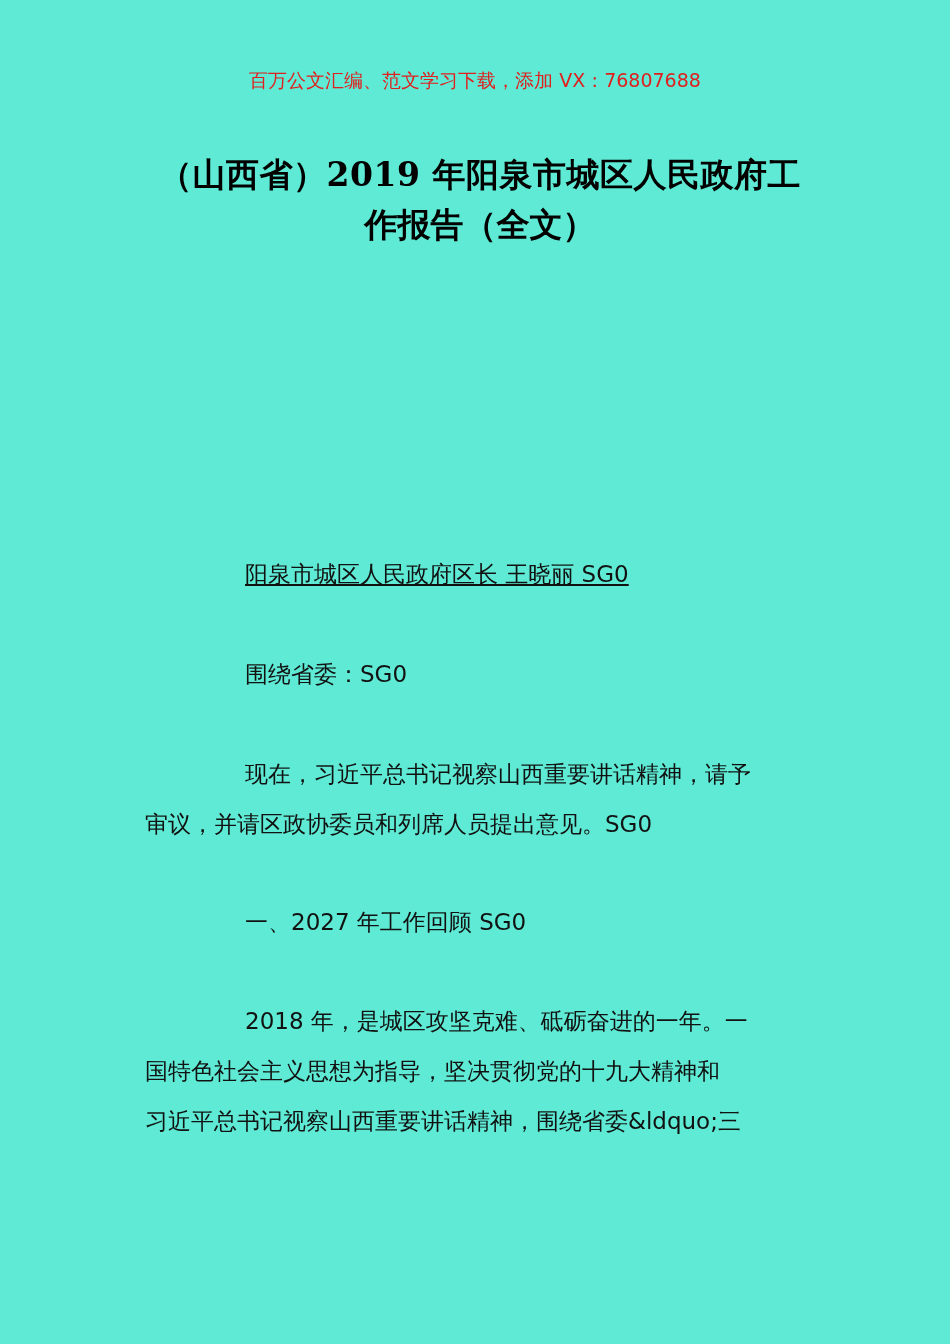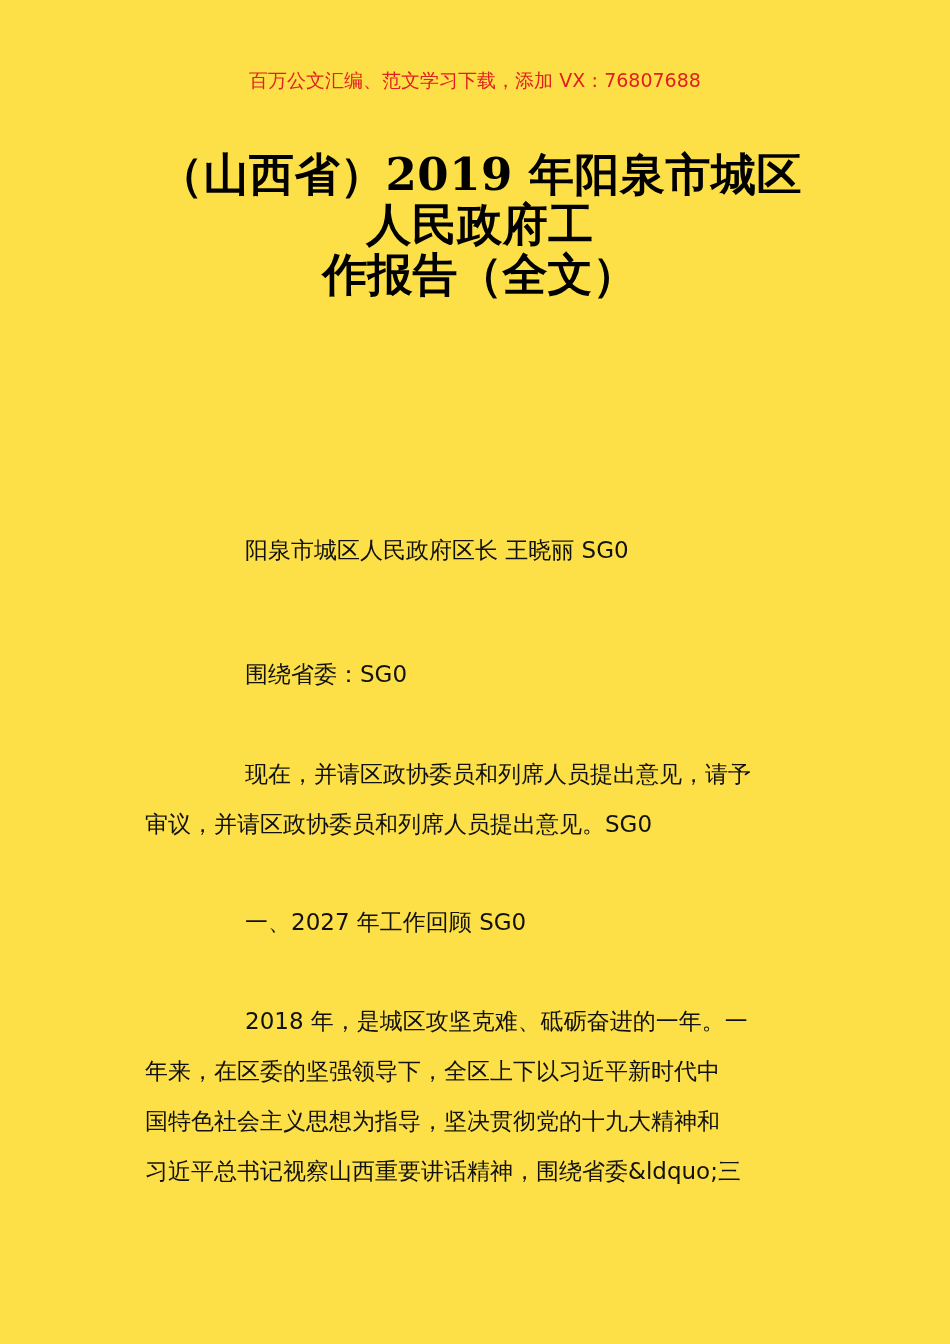--- a/index.html
+++ b/index.html
@@ -13,59 +13,59 @@
       position: relative;
       overflow: hidden;
       font-family: "DejaVu Sans", "Liberation Sans", sans-serif;
       color: #111111;
     }
     .page {
       position: absolute;
       left: 0; top: 0;
       width: 950px;
       height: 1344px;
-      background: #fde047;
+      background: #5eead4;
     }
     .watermark {
       position: absolute;
       top: 68px;
       left: 0;
       width: 950px;
       text-align: center;
       font-size: 19px;
       color: #e0201f;
       letter-spacing: 0px;
     }
     .title {
       position: absolute;
       top: 150px;
       left: 140px;
       width: 680px;
       text-align: center;
-      font-size: 45px;
+      font-size: 33px;
       font-weight: bold;
       line-height: 50px;
       color: #000000;
       font-family: "DejaVu Serif", "Liberation Serif", serif;
     }
     .title .line1 { display: block; letter-spacing: 0.5px; }
     .title .line2 { display: block; text-align: center; }
     .para {
       position: absolute;
       left: 145px;
       width: 665px;
       font-size: 23px;
       line-height: 50px;
       color: #111111;
     }
     .para .indent {
       display: inline-block;
       width: 100px;
     }
-    .p-author { top: 525px; }
+    .p-author { top: 549px; text-decoration: underline; }
     .p-greet { top: 649px; }
     .p-intro { top: 749px; }
     .p-section { top: 897px; }
     .p-body { top: 996px; text-align: justify; }
     .line { display: block; white-space: nowrap; }
   </style>
 </head>
 <body>
 
 <div class="page">
@@ -79,28 +79,27 @@
 
   <div class="para p-author">
     <span class="indent"></span><span>阳泉市城区人民政府区长 王晓丽 SG0</span>
   </div>
 
   <div class="para p-greet">
     <span class="indent"></span><span>围绕省委：SG0</span>
   </div>
 
   <div class="para p-intro">
-    <span class="line"><span class="indent"></span><span>现在，并请区政协委员和列席人员提出意见，请予</span></span>
+    <span class="line"><span class="indent"></span><span>现在，习近平总书记视察山西重要讲话精神，请予</span></span>
     <span class="line">审议，并请区政协委员和列席人员提出意见。SG0</span>
   </div>
 
   <div class="para p-section">
     <span class="indent"></span><span>一、2027 年工作回顾 SG0</span>
   </div>
 
   <div class="para p-body">
     <span class="line"><span class="indent"></span><span>2018 年，是城区攻坚克难、砥砺奋进的一年。一</span></span>
-    <span class="line">年来，在区委的坚强领导下，全区上下以习近平新时代中</span>
     <span class="line">国特色社会主义思想为指导，坚决贯彻党的十九大精神和</span>
     <span class="line">习近平总书记视察山西重要讲话精神，围绕省委&amp;ldquo;三</span>
   </div>
 
 </div>
 
 </body></html>

